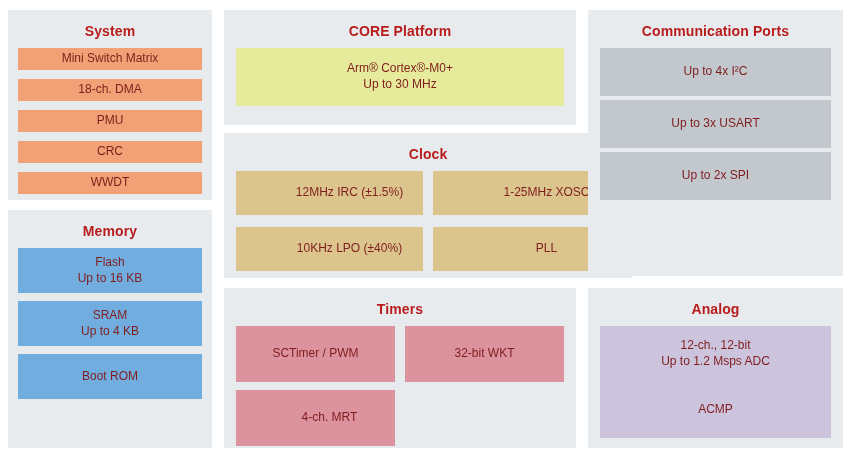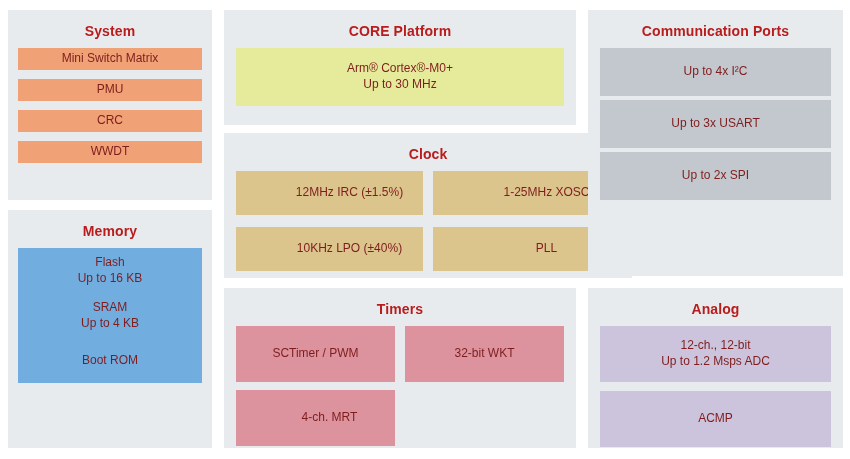--- a/index.html
+++ b/index.html
@@ -46,51 +46,52 @@
   #p-core    { left: 224px; top: 10px;  width: 352px; height: 115px; }
   #p-clock   { left: 224px; top: 133px; width: 408px; height: 145px; }
   #p-timers  { left: 224px; top: 288px; width: 352px; height: 160px; }
   #p-comm    { left: 588px; top: 10px;  width: 255px; height: 266px; }
   #p-analog  { left: 588px; top: 288px; width: 255px; height: 160px; }
 
   .stack { display: flex; flex-direction: column; padding: 0 10px; }
   #p-system .stack { gap: 9px; }
   #p-system .block { height: 22px; }
 
-  #p-memory .stack { gap: 0; justify-content: space-between; }
+  #p-memory .stack { gap: 8px; justify-content: space-between; }
   #p-memory .block { height: 45px; }
 
   #p-core .stack { padding: 0 12px; }
   #p-core .block { height: 58px; }
 
   .grid2 {
     display: grid;
     grid-template-columns: 1fr 1fr;
     gap: 12px 10px;
     padding: 0 12px;
   }
   #p-clock .block  { height: 44px; padding-left: 40px; }
   #p-timers .grid2 { gap: 8px 10px; }
   #p-timers .block { height: 56px; }
 
   #p-comm .stack { gap: 4px; padding: 0 12px; }
   #p-comm .block { height: 48px; }
 
-  #p-analog .stack { gap: 9px; padding: 0 12px; }
+  #p-analog .stack { padding: 0 12px; }
   #p-analog .block { height: 56px; }
 </style>
 </head>
 <body>
 
 <div class="stage">
 
   <section class="panel" id="p-system">
     <h2>System</h2>
     <div class="stack">
       <div class="block" style="background: rgb(240, 161, 117);">Mini Switch Matrix</div>
+      <div class="block" style="background: rgb(240, 161, 117);">18-ch. DMA</div>
       <div class="block" style="background: rgb(240, 161, 117);">PMU</div>
       <div class="block" style="background: rgb(240, 161, 117);">CRC</div>
       <div class="block" style="background: rgb(240, 161, 117);">WWDT</div>
     </div>
   </section>
 
   <section class="panel" id="p-memory">
     <h2>Memory</h2>
     <div class="stack">
       <div class="block" style="background: rgb(114, 173, 224);">Flash

